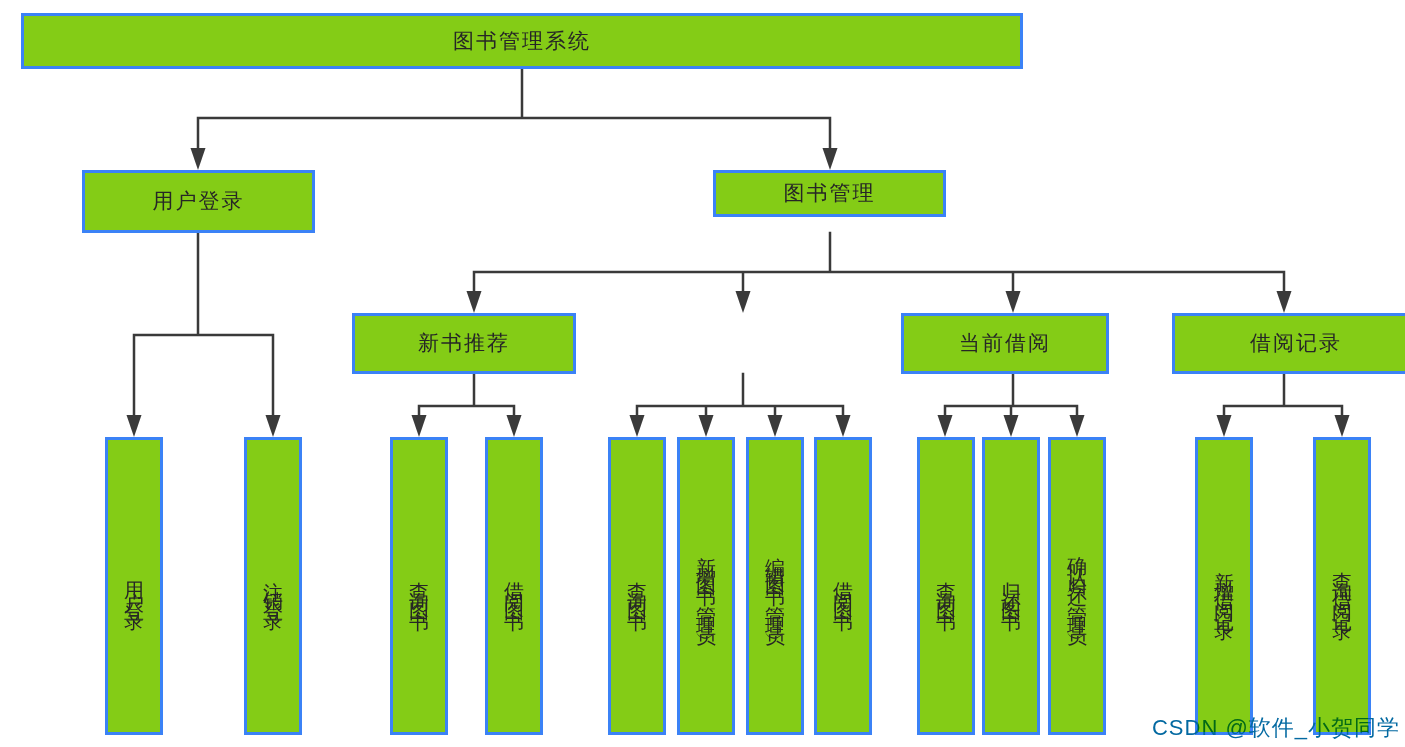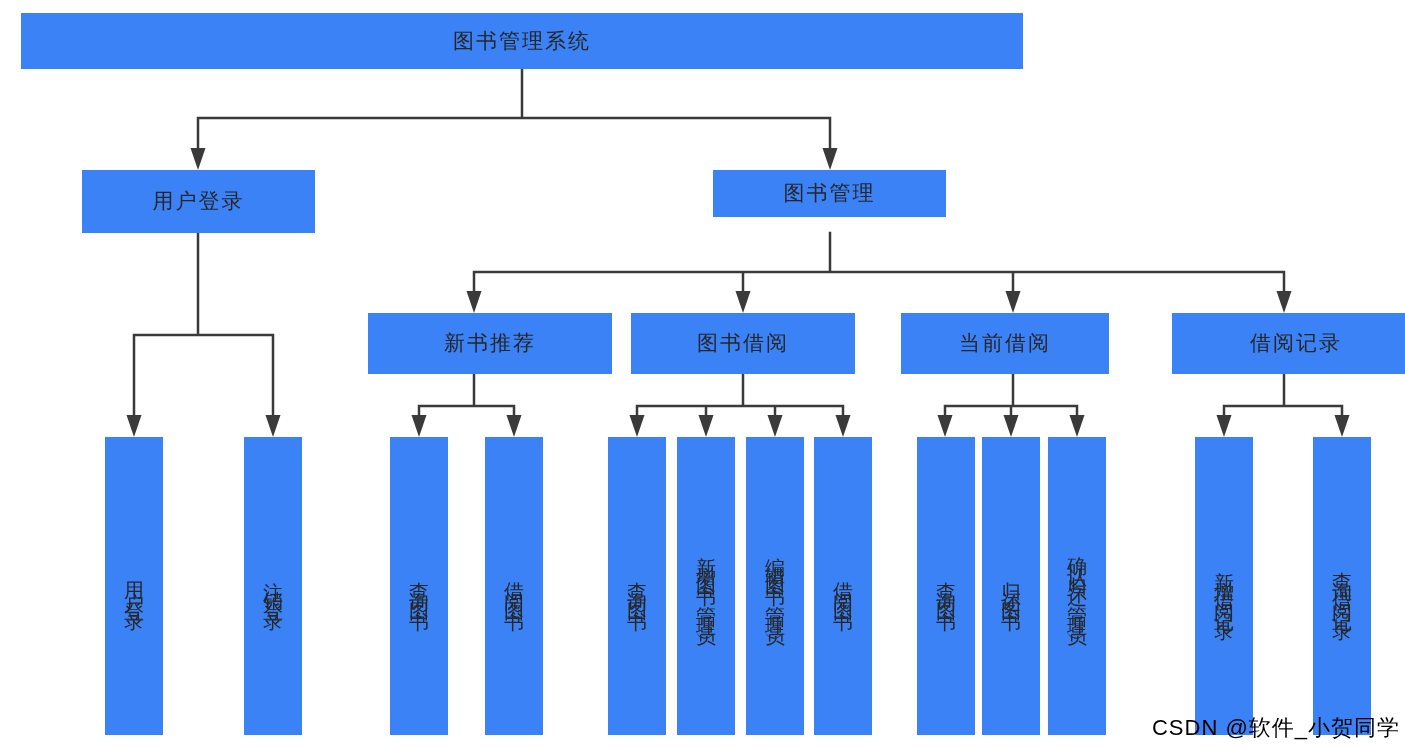--- a/index.html
+++ b/index.html
@@ -12,22 +12,22 @@
     overflow: hidden;
   }
   .connectors {
     position: absolute;
     left: 0; top: 0;
     width: 1405px; height: 747px;
   }
   .node {
     position: absolute;
     box-sizing: border-box;
-    border: 6px solid #3b82f6;
-    background: #3b82f6;
+    border: 3px solid #3b82f6;
+    background: #84cc16;
     color: #262626;
     display: flex;
     align-items: center;
     justify-content: center;
     text-align: center;
     line-height: 1.15;
   }
   .h-node {
     font-size: 21px;
     letter-spacing: 2px;
@@ -37,21 +37,21 @@
     text-orientation: mixed;
     font-size: 20px;
     letter-spacing: 10px;
   }
   .watermark {
     position: absolute;
     right: 5px;
     bottom: 4px;
     font-size: 22px;
     letter-spacing: 1px;
-    color: #000000;
+    color: #0369a1;
     mix-blend-mode: darken;
     z-index: 5;
     white-space: nowrap;
   }
 </style>
 </head>
 <body>
 
 <div class="stage">
 
@@ -86,22 +86,21 @@
       <polygon points="1216.5,415 1231.5,415 1224,437"></polygon>
       <polygon points="1334.5,415 1349.5,415 1342,437"></polygon>
     </g>
   </svg>
 
   <div class="node h-node" style="left:21px;top:13px;width:1002px;height:56px">图书管理系统</div>
 
   <div class="node h-node" style="left:82px;top:170px;width:233px;height:63px">用户登录</div>
   <div class="node h-node" style="left:713px;top:170px;width:233px;height:47px">图书管理</div>
 
-  <div class="node h-node" style="left:368px;top:313px;width:244px;height:61px">新书推荐</div>
-  <div class="node h-node" style="left:631px;top:313px;width:224px;height:61px">图书借阅</div>
+  <div class="node h-node" style="left:352px;top:313px;width:224px;height:61px">新书推荐</div>
   <div class="node h-node" style="left:901px;top:313px;width:208px;height:61px">当前借阅</div>
   <div class="node h-node" style="left:1172px;top:313px;width:248px;height:61px">借阅记录</div>
 
   <div class="node v-node" style="left:105px;top:437px;width:58px;height:298px">用户登录</div>
   <div class="node v-node" style="left:244px;top:437px;width:58px;height:298px">注销登录</div>
 
   <div class="node v-node" style="left:390px;top:437px;width:58px;height:298px">查询图书</div>
   <div class="node v-node" style="left:485px;top:437px;width:58px;height:298px">借阅图书</div>
 
   <div class="node v-node" style="left:608px;top:437px;width:58px;height:298px">查询图书</div>

